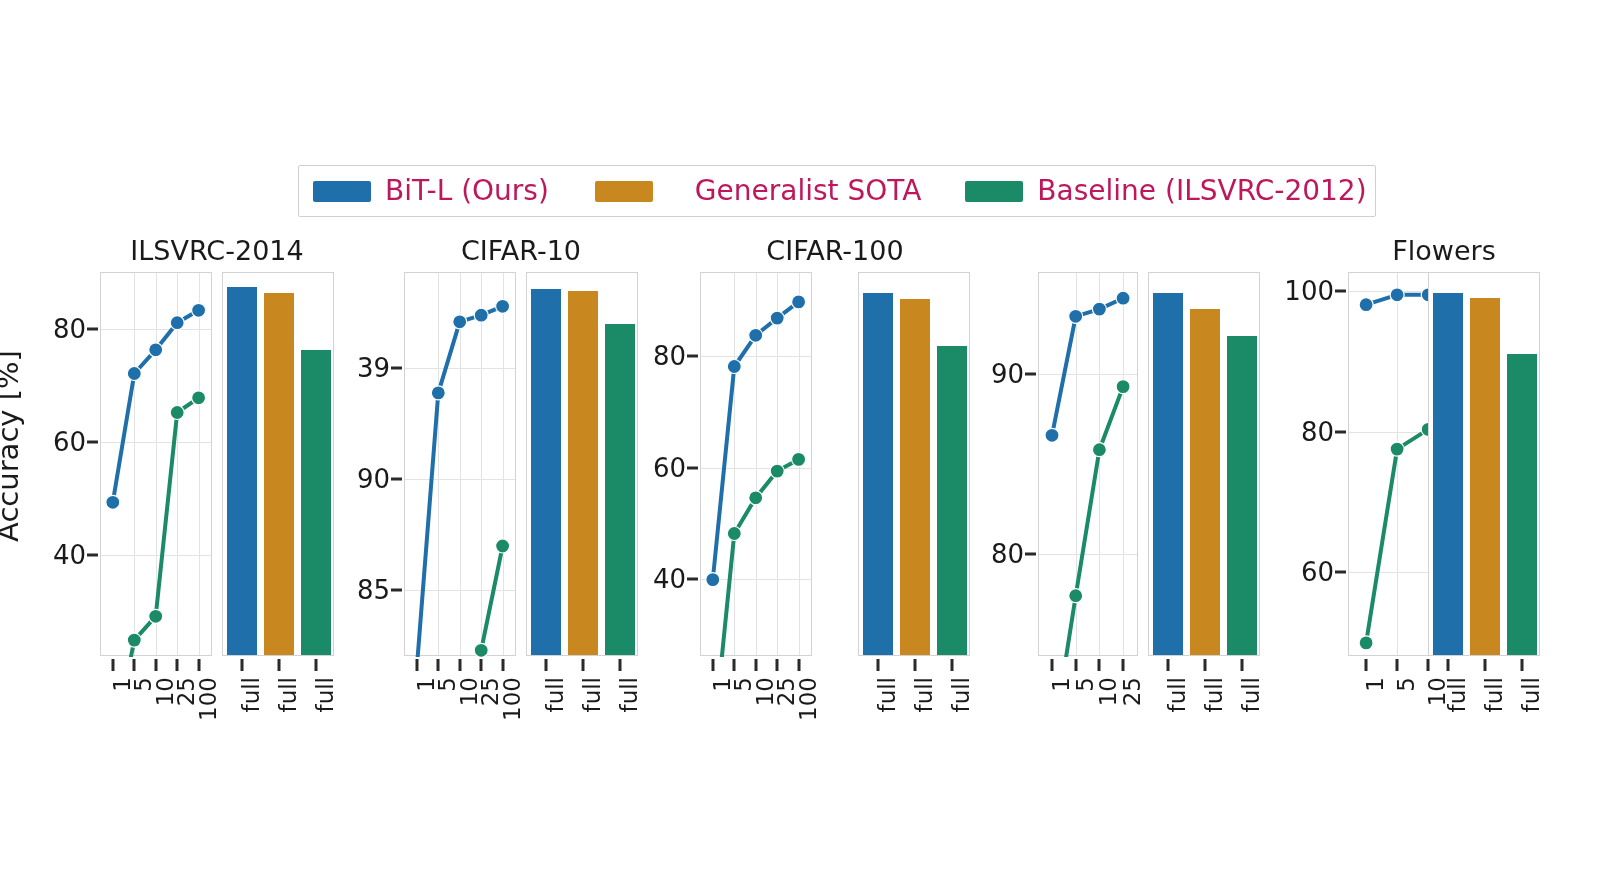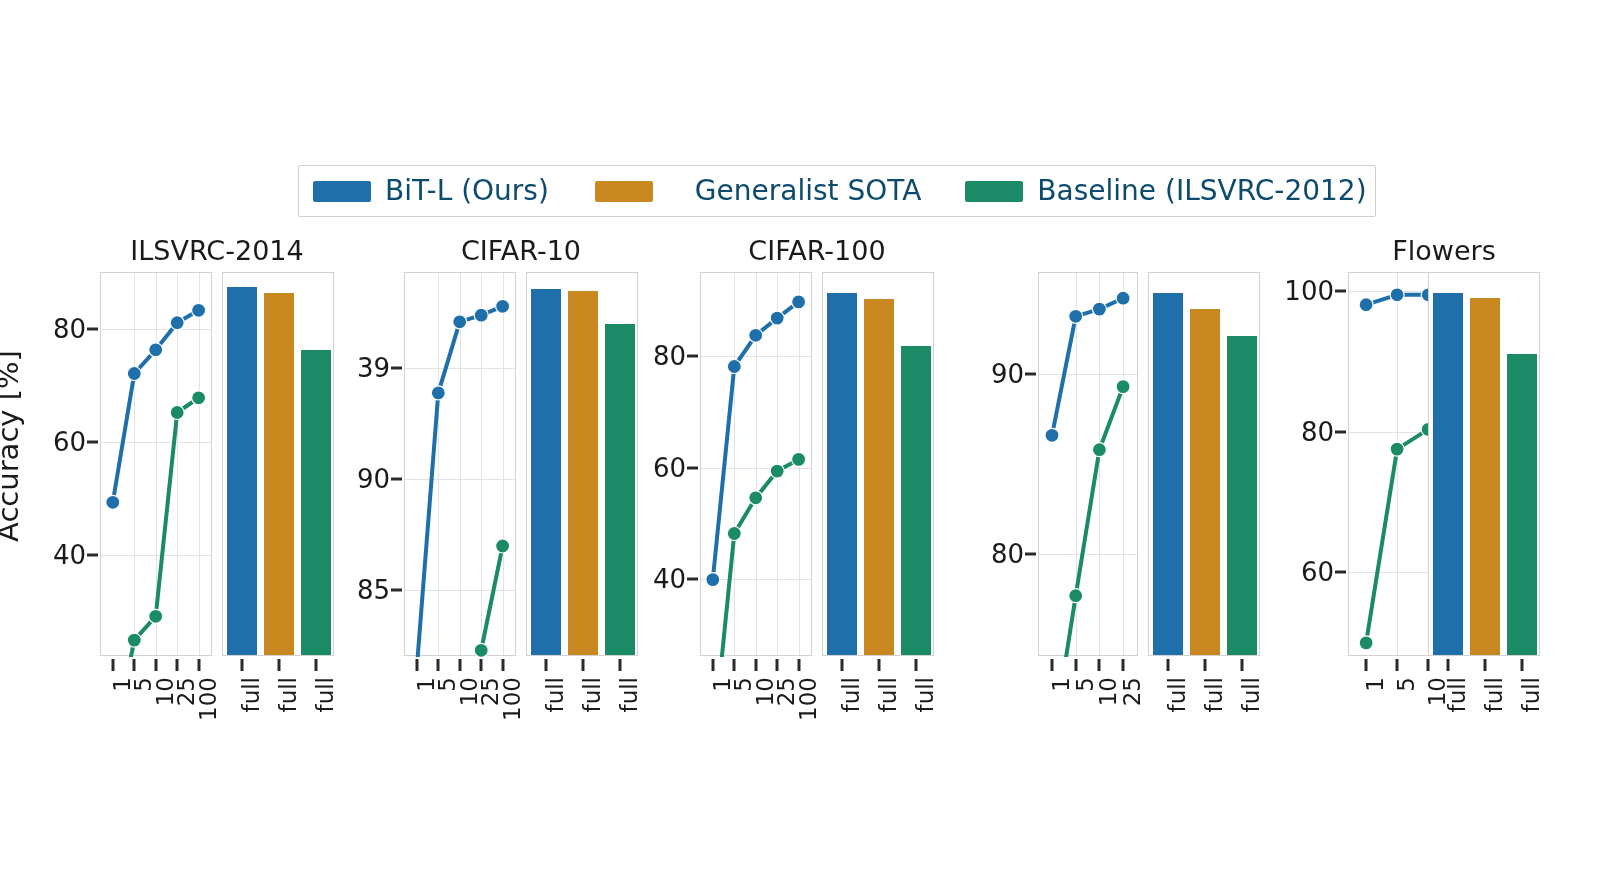--- a/index.html
+++ b/index.html
@@ -10,21 +10,21 @@
   #legend{
     position:absolute;left:298px;top:165px;width:1078px;height:52px;
     border:1px solid #cfcfcf;background:#ffffff;border-radius:2px;
     display:flex;align-items:center;box-sizing:border-box;
   }
   .legend-entry{display:flex;align-items:center;}
   .legend-entry.e0{margin-left:14px;}
   .legend-entry.e1{margin-left:46px;gap:28px;}
   .legend-entry.e2{margin-left:44px;justify-content:center;}
   .legend-swatch{width:58px;height:21px;border-radius:2px;}
-  .legend-label{margin-left:14px;font-size:28px;line-height:30px;color:#0c4a6e;white-space:nowrap;}
+  .legend-label{margin-left:14px;font-size:28px;line-height:30px;color:#be185d;white-space:nowrap;}
 
   
   .panel{position:absolute;top:236px;height:420px;}
   .panel-title{
     position:absolute;top:0;left:0;width:100%;text-align:center;
     font-size:27px;line-height:30px;color:#1a1a1a;white-space:nowrap;
   }
   .axes-wrap{position:absolute;top:36px;left:0;right:0;height:384px;}
 
   .ax{position:absolute;top:0;height:384px;border:1px solid #d2d2d2;box-sizing:border-box;background:#fff;}
@@ -182,21 +182,21 @@
             <div class="xtick-lab" style="left: 27.6667px;">full</div>
             <div class="bar" style="left: 41.0667px; width: 29.8667px; top: 17.7572px; background: rgb(201, 136, 31);"></div>
             <div class="xtick-mark" style="left: 56px;"></div>
             <div class="xtick-lab" style="left: 65px;">full</div>
             <div class="bar" style="left: 78.4px; width: 29.8667px; top: 51.052px; background: rgb(27, 138, 103);"></div>
             <div class="xtick-mark" style="left: 93.3333px;"></div>
             <div class="xtick-lab" style="left: 102.333px;">full</div>
           </div>
         </div>
       </div>
-      <div class="panel" style="left: 700px; width: 234px;">
+      <div class="panel" style="left: 700px; width: 234px; padding-left: 36px;">
         <div class="panel-title">CIFAR-100</div>
         <div class="axes-wrap">
           <div class="ax ax-line" style="width: 112px;">
             <div class="grid-h" style="top: 306.087px;"></div>
             <div class="ytick-mark" style="top: 306.087px;"></div>
             <div class="ylab" style="top: 306.087px;">40</div>
             <div class="grid-h" style="top: 194.783px;"></div>
             <div class="ytick-mark" style="top: 194.783px;"></div>
             <div class="ylab" style="top: 194.783px;">60</div>
             <div class="grid-h" style="top: 83.4783px;"></div>

